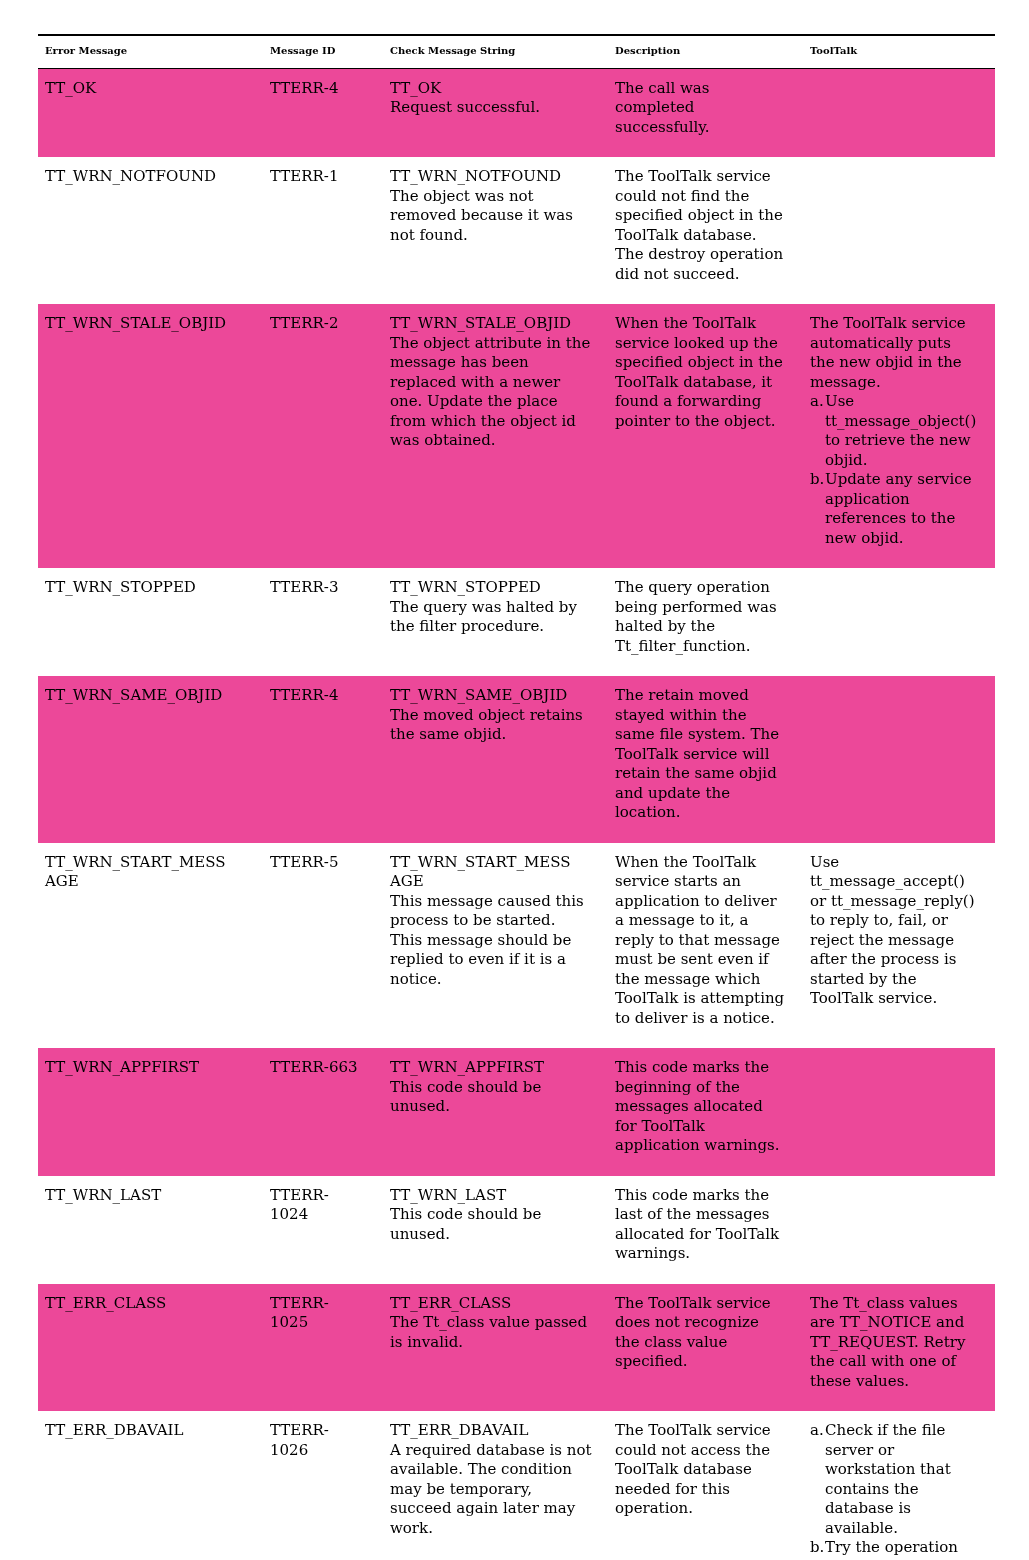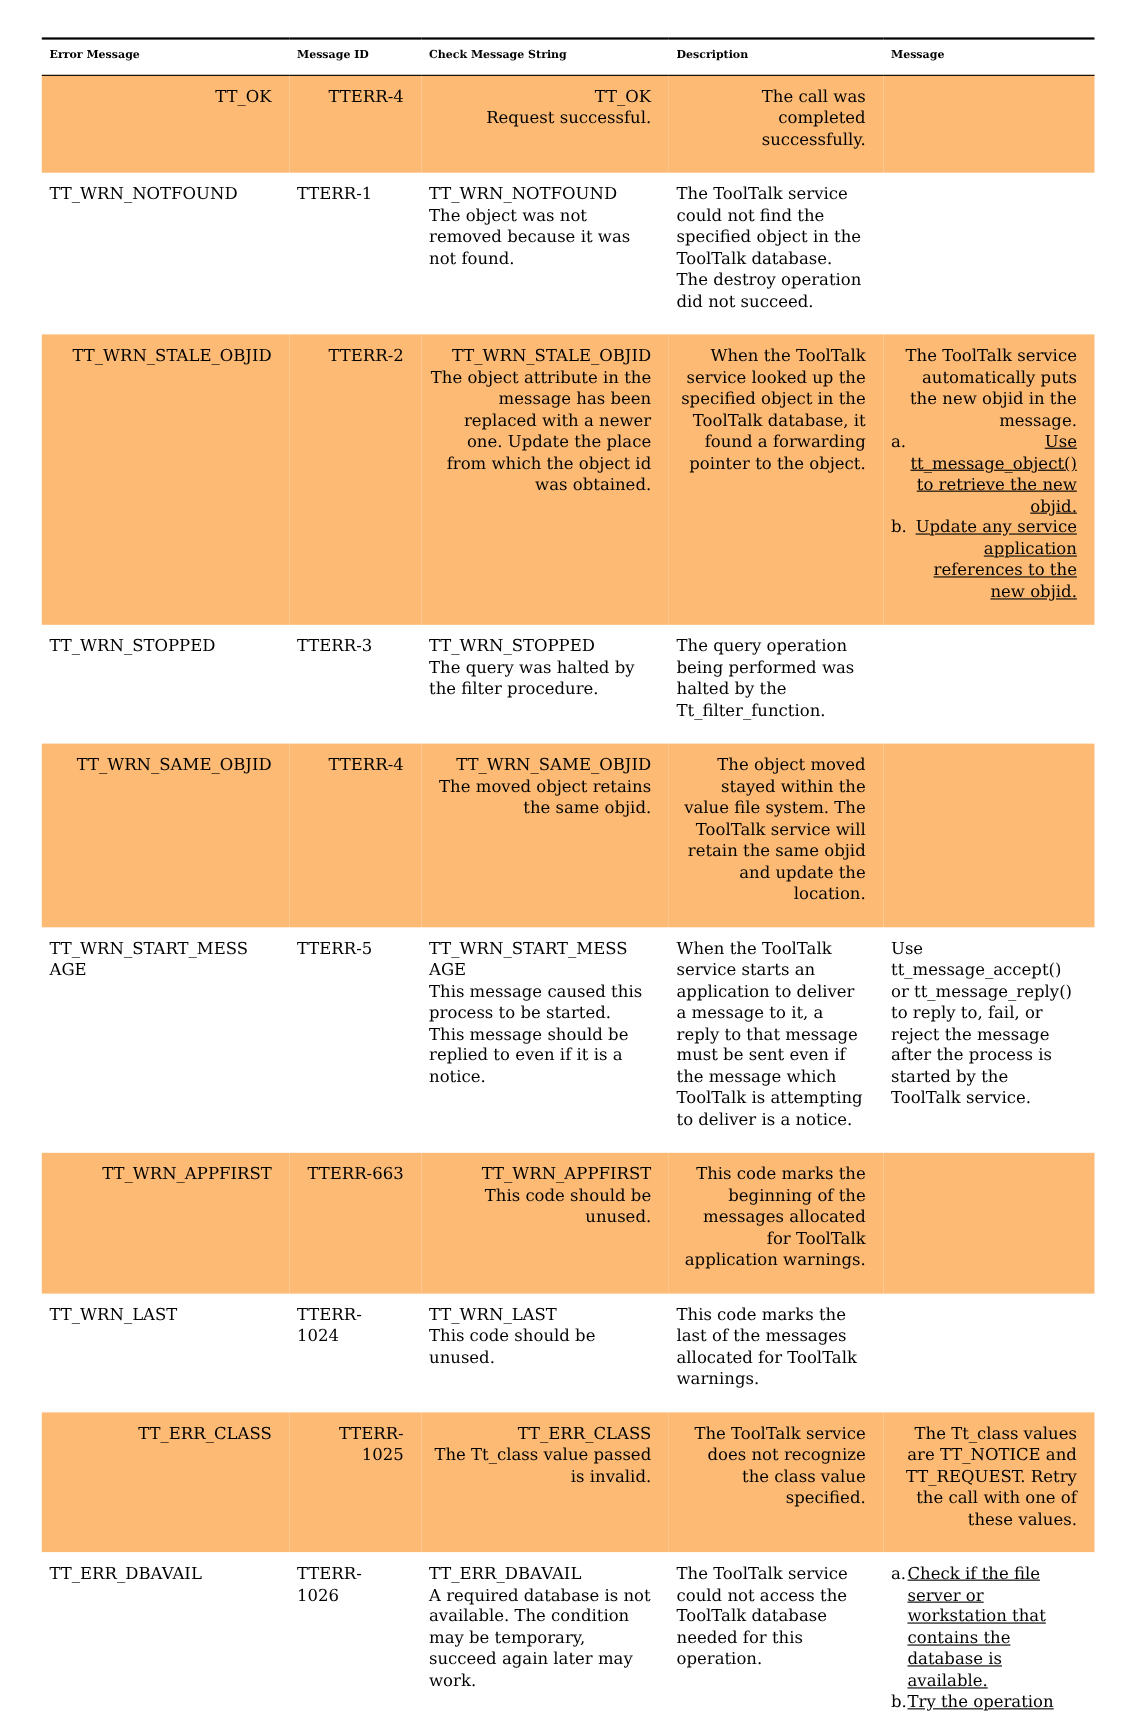--- a/index.html
+++ b/index.html
@@ -36,37 +36,35 @@
     white-space: nowrap;
     overflow: visible;
   }
   tbody td {
     vertical-align: top;
     font-size: 15px;
     line-height: 1.3;
     padding: 10px 16px 20px 7px;
   }
   tr.shaded td {
-    background: #fdba74;
-    text-align: right;
+    background: #ec4899;
   }
   .pre {
     white-space: pre-line;
   }
   ol.sol {
     list-style: none;
     counter-reset: s;
     margin: 0;
     padding: 0;
   }
   ol.sol li {
     counter-increment: s;
     position: relative;
     padding-left: 15px;
-    text-decoration: underline;
   }
   ol.sol li::before {
     content: counter(s, lower-alpha) ".";
     position: absolute;
     left: 0;
   }
 </style>
 </head>
 <body>
 
@@ -78,21 +76,21 @@
       <col style="width:225px">
       <col style="width:195px">
       <col style="width:192px">
     </colgroup>
     <thead>
       <tr>
         <th>Error Message</th>
         <th>Message ID</th>
         <th>Check Message String</th>
         <th>Description</th>
-        <th>Message</th>
+        <th>ToolTalk</th>
       </tr>
     </thead>
     <tbody>
         <tr class="shaded">
     <td>
       <span class="pre">TT_OK</span>
     </td>
     <td>
       <span class="pre">TTERR-4</span>
     </td>
@@ -173,21 +171,21 @@
       <span class="pre">TT_WRN_SAME_OBJID</span>
     </td>
     <td>
       <span class="pre">TTERR-4</span>
     </td>
     <td>
       <div class="pre">TT_WRN_SAME_OBJID</div>
       <div>The moved object retains the same objid.</div>
     </td>
     <td>
-      <span>The object moved stayed within the value file system. The ToolTalk service will retain the same objid and update the location.</span>
+      <span>The retain moved stayed within the same file system. The ToolTalk service will retain the same objid and update the location.</span>
     </td>
     <td>
       
       
     </td>
   </tr>
         <tr>
     <td>
       <span class="pre">TT_WRN_START_MESS
 AGE</span>

